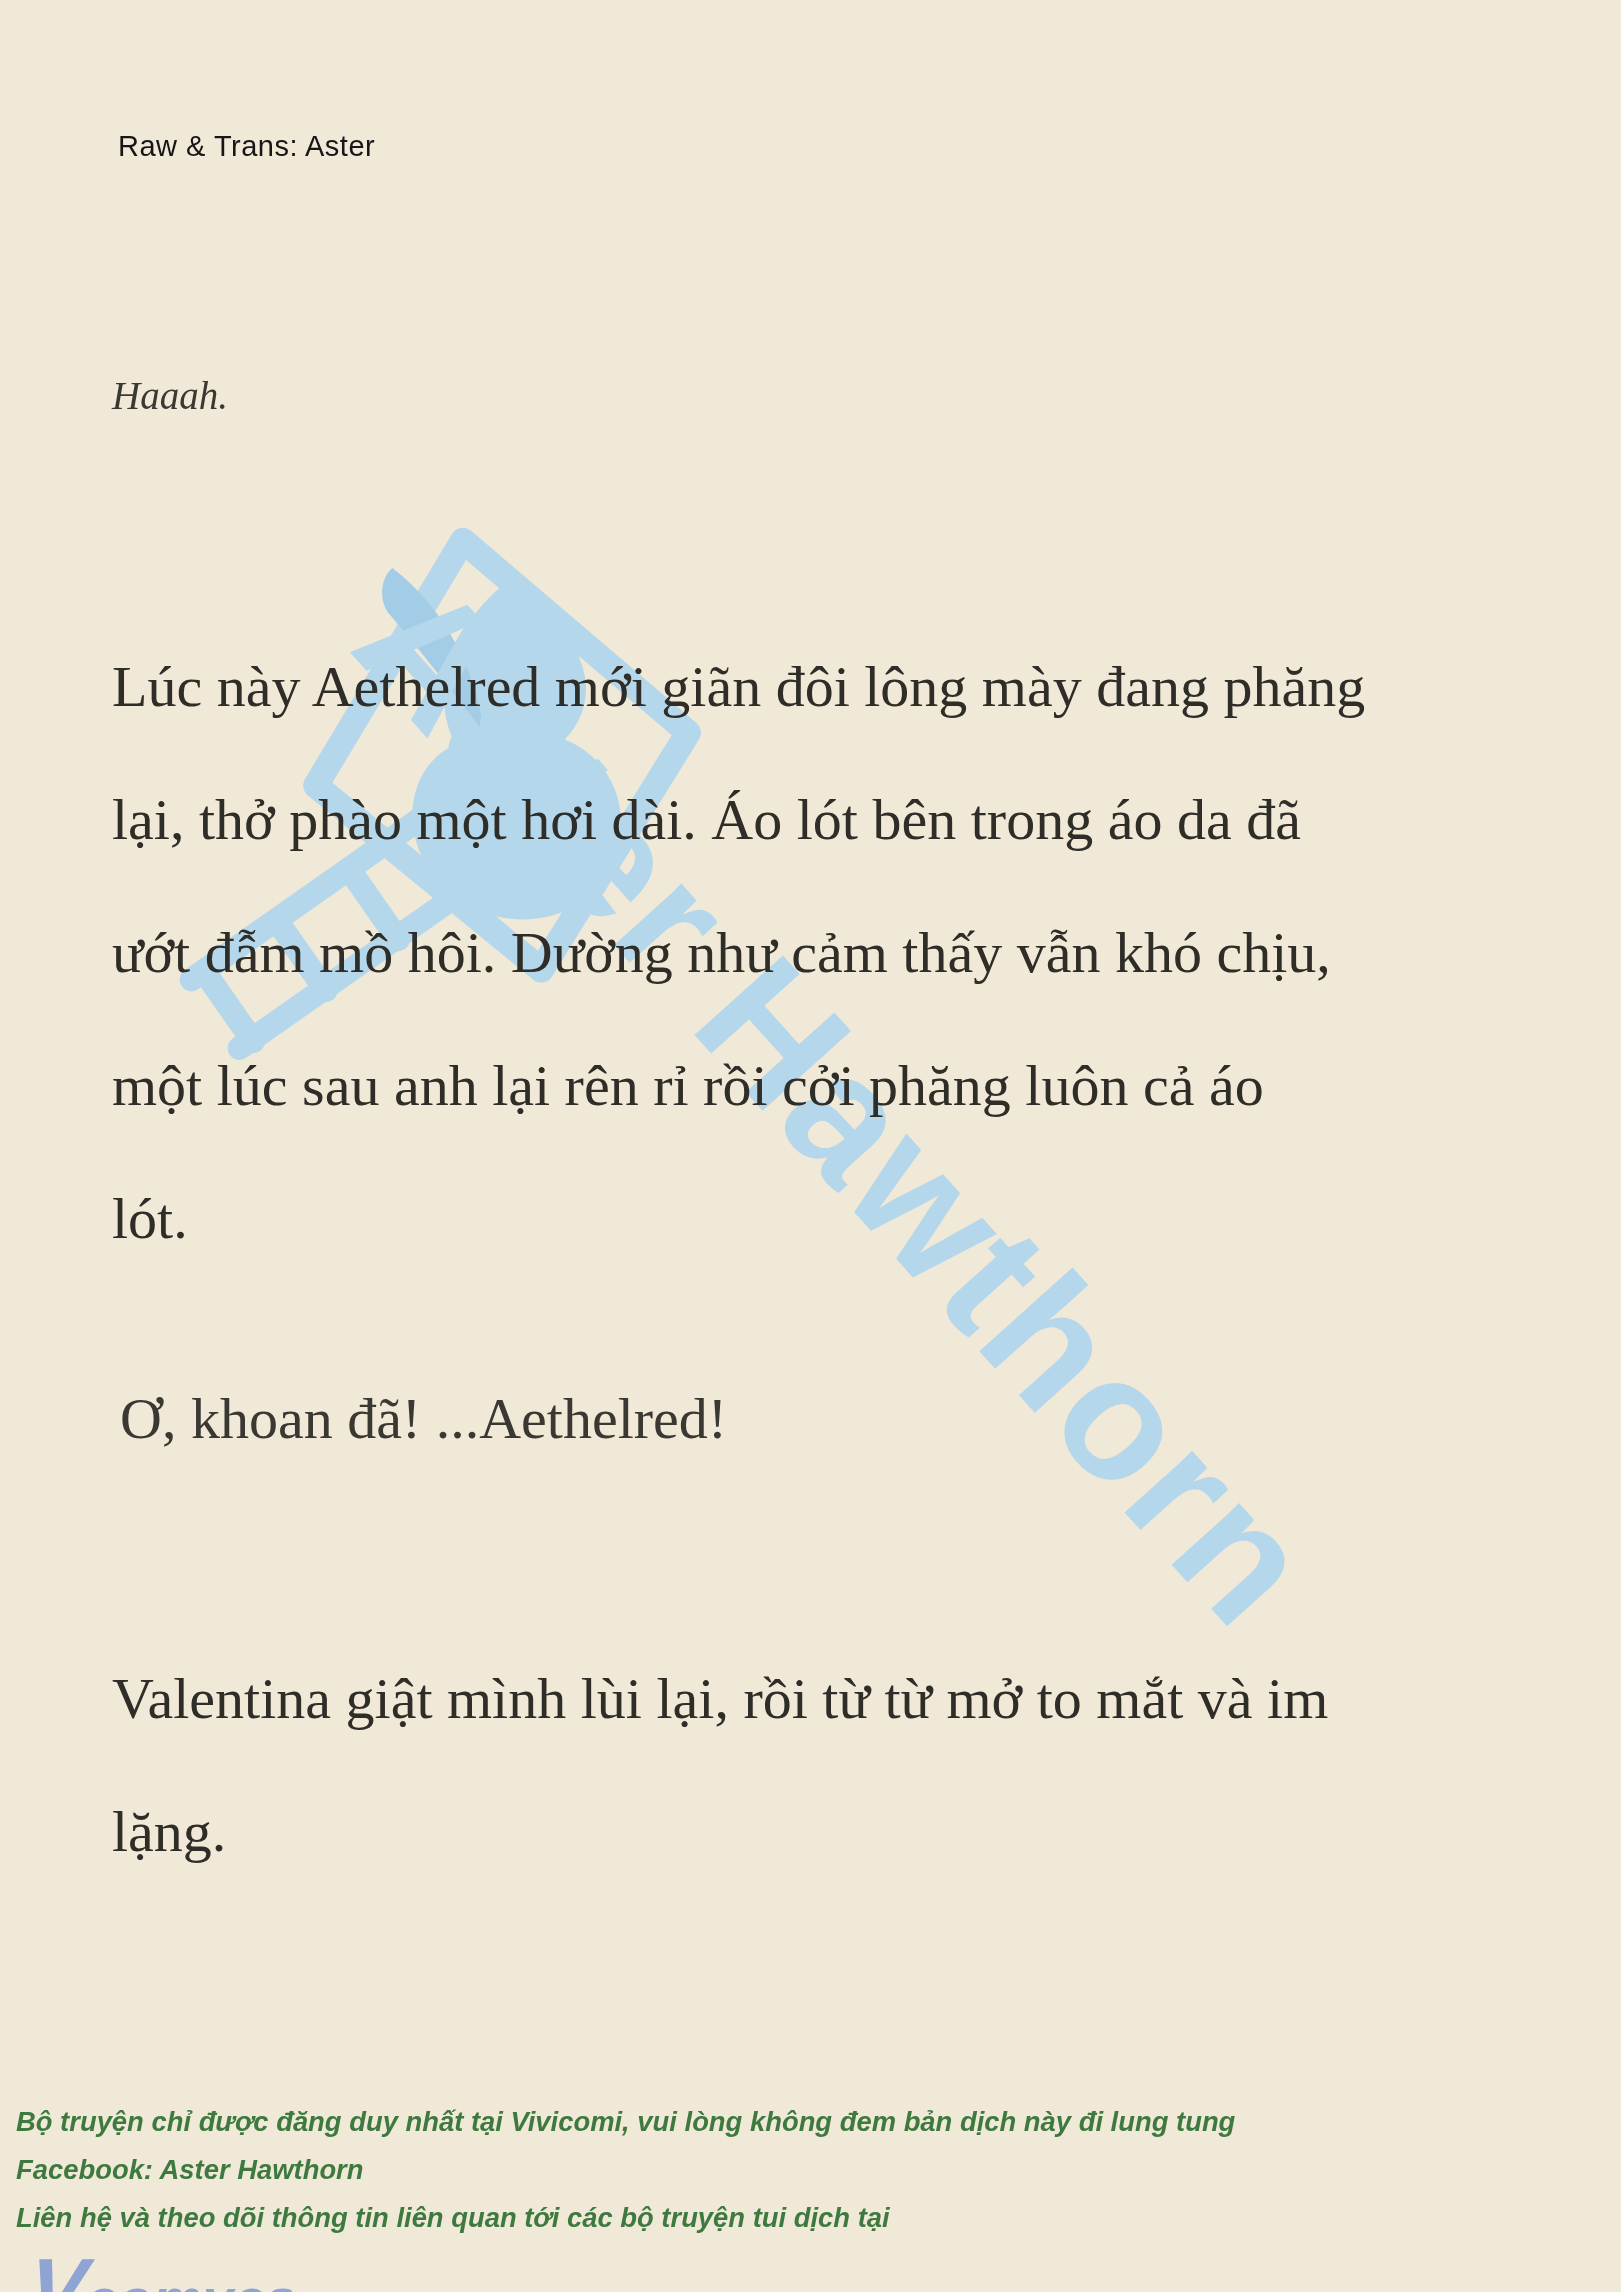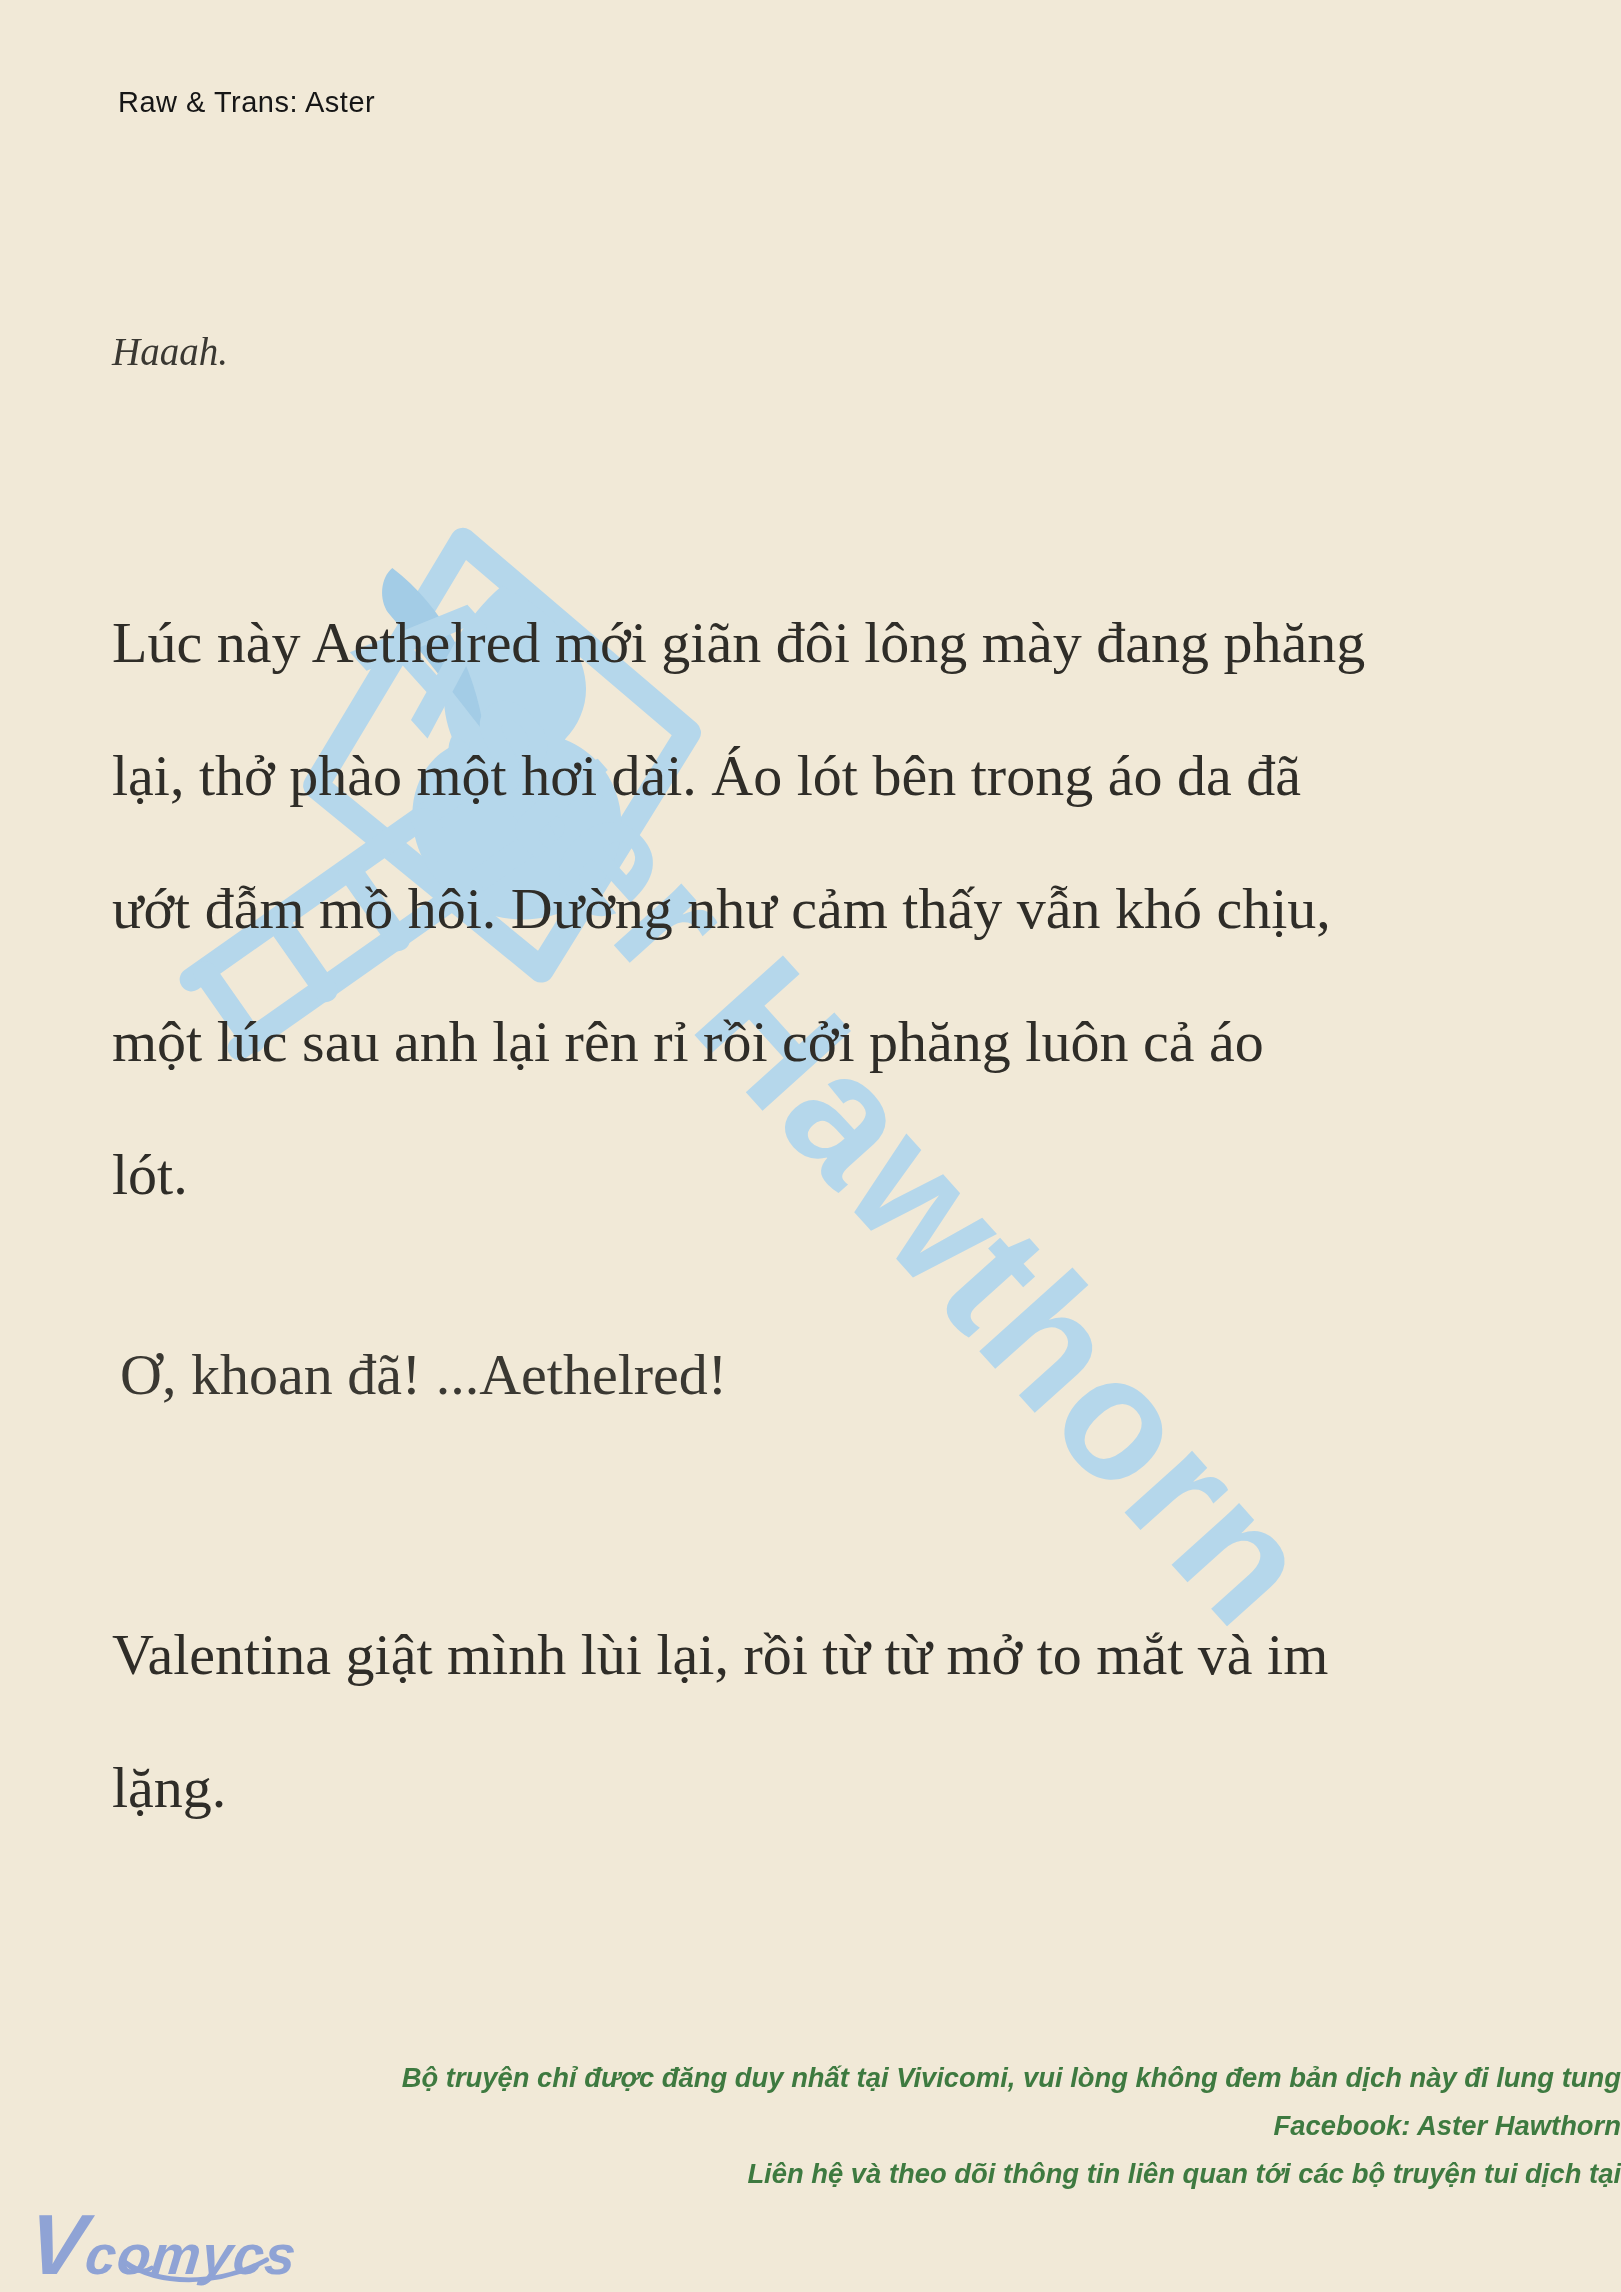--- a/index.html
+++ b/index.html
@@ -21,40 +21,40 @@
   .watermark{position:absolute;inset:0;pointer-events:none;z-index:1;}
   .wm-text{
     position:absolute;left:466px;top:542px;
     transform:rotate(48deg);transform-origin:0 0;
     font-family:"Liberation Sans","DejaVu Sans",sans-serif;
     font-weight:bold;font-size:173px;letter-spacing:2.9px;
     color:#b5d7eb;white-space:nowrap;
   }
   .wm-logo{position:absolute;left:59px;top:421px;}
   
-  .textlayer{position:absolute;inset:0;z-index:2;}
+  .textlayer{position:absolute;inset:0;z-index:2;margin-top:44px;}
   .sigh{
     position:absolute;left:112px;top:329px;
     font-style:italic;font-size:39px;color:#3a3832;
   }
   .para{
     position:absolute;left:112px;
     font-size:58px;line-height:133px;white-space:nowrap;
     color:#2f2d28;
   }
   .p1{top:576px;}
   .p2{top:1588px;}
   .exclaim{
     position:absolute;left:120px;top:1341px;
     font-size:58px;color:#3a3832;
   }
   
   .footer{
-    position:absolute;left:0;right:0;top:2054px;z-index:2;
-    text-align:right;
+    position:absolute;left:16px;right:0;top:2054px;z-index:2;
+    text-align:left;
     font-family:"Liberation Sans","DejaVu Sans",sans-serif;
     font-style:italic;font-weight:bold;
     font-size:27.4px;line-height:48px;
     color:#3e7a40;
   }
   
   .vlogo{
     position:absolute;left:29px;top:2196px;z-index:2;
     font-family:"Liberation Sans","DejaVu Sans",sans-serif;
     font-style:italic;font-weight:bold;

